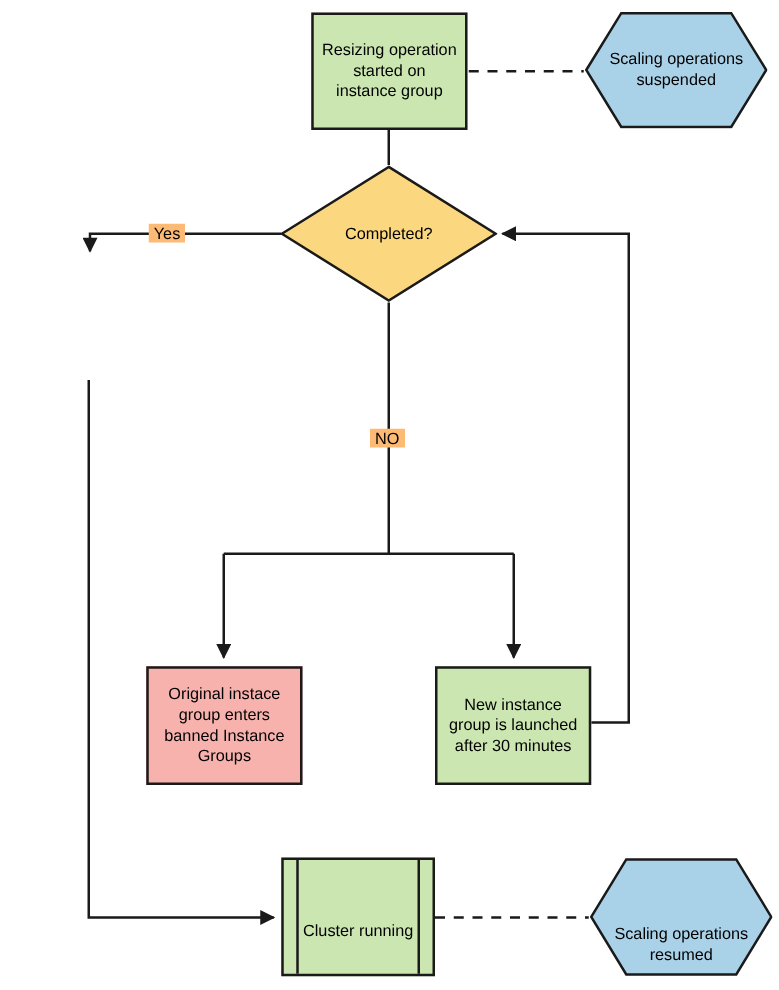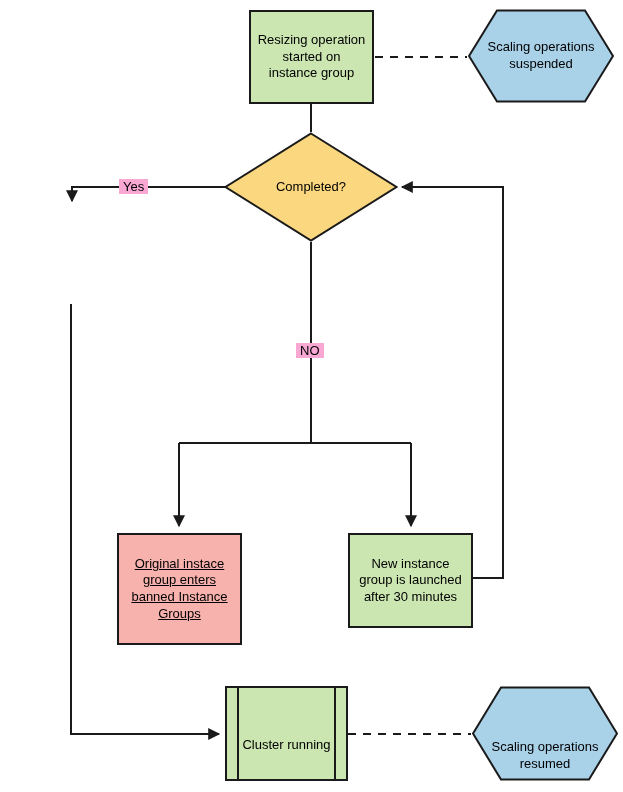--- a/index.html
+++ b/index.html
@@ -16,21 +16,21 @@
   .pink{background:#f8b2ad;}
   .bar{position:absolute;top:0;bottom:0;width:0;border-left:2px solid #1a1a1a;}
   .bar.l{left:10px;}
   .bar.r{right:10px;}
   .shape-svg{position:absolute;left:0;top:0;}
   .shape-label{position:relative;z-index:2;padding:0 4px;}
   .hex,.diamond{background:transparent;border:none;}
   #connectors{position:absolute;left:0;top:0;z-index:1;}
   .node{z-index:2;}
   .edge-label{
-    position:absolute;z-index:3;background:#f9a8d4;font-size:13px;line-height:15px;padding:0 4px;
+    position:absolute;z-index:3;background:#fdba74;font-size:13px;line-height:15px;padding:0 4px;
   }
 </style>
 </head>
 <body>
 
 <div id="canvas">
 
   <svg id="connectors" width="623" height="792" viewBox="0 0 623 792">
     <defs>
       <marker id="arrow" viewBox="0 0 10 10" refX="9" refY="5" markerUnits="userSpaceOnUse" markerWidth="14" markerHeight="12" orient="auto">
@@ -63,21 +63,21 @@
   </div>
 
   <div class="node diamond" style="left:224px;top:132px;width:174px;height:110px;">
     <svg class="shape-svg" width="174" height="110" viewBox="0 0 174 110">
       <polygon points="87,1.5 172.5,55 87,108.5 1.5,55" fill="#fbd77f" stroke="#1a1a1a" stroke-width="2"></polygon>
     </svg>
     <span class="shape-label">Completed?</span>
   </div>
 
 
-  <div class="node rect pink" style="left:117px;top:533px;width:125px;height:112px;text-decoration:underline;">
+  <div class="node rect pink" style="left:117px;top:533px;width:125px;height:95px;">
     <span class="shape-label">Original instace group enters banned Instance Groups</span>
   </div>
 
   <div class="node rect green" style="left:348px;top:533px;width:125px;height:95px;">
     <span class="shape-label">New instance group is launched after 30 minutes</span>
   </div>
 
   <div class="node rect green" style="left:225px;top:686px;width:123px;height:95px;">
     <div class="bar l"></div>
     <div class="bar r"></div>

